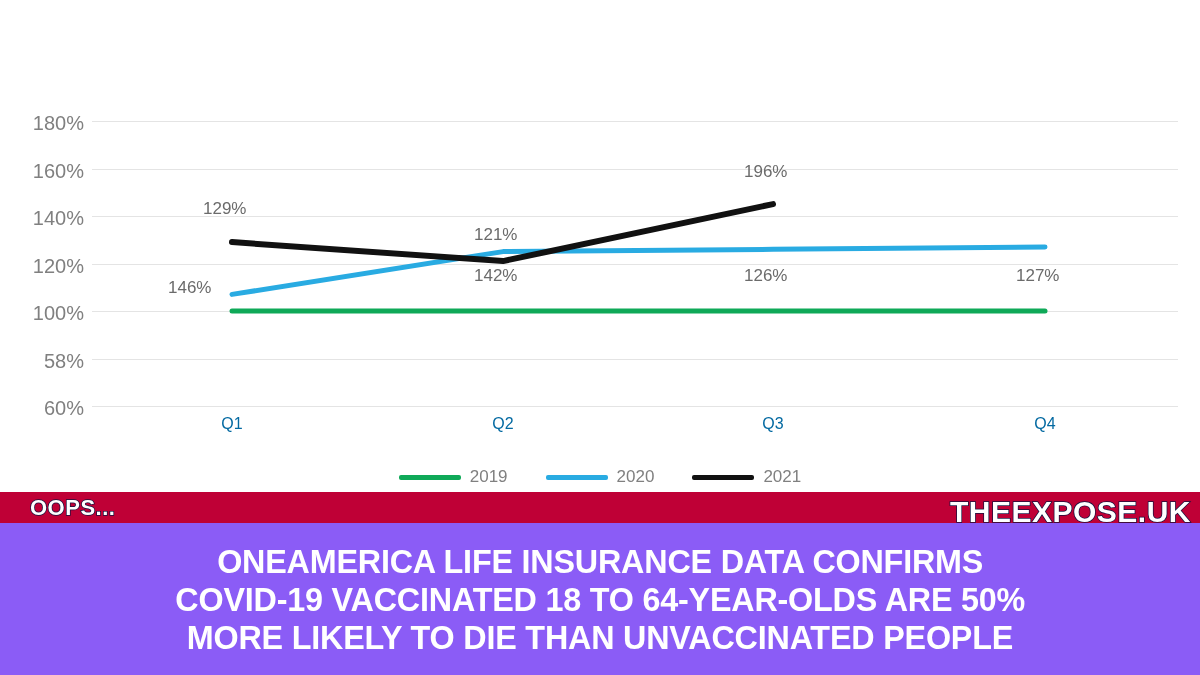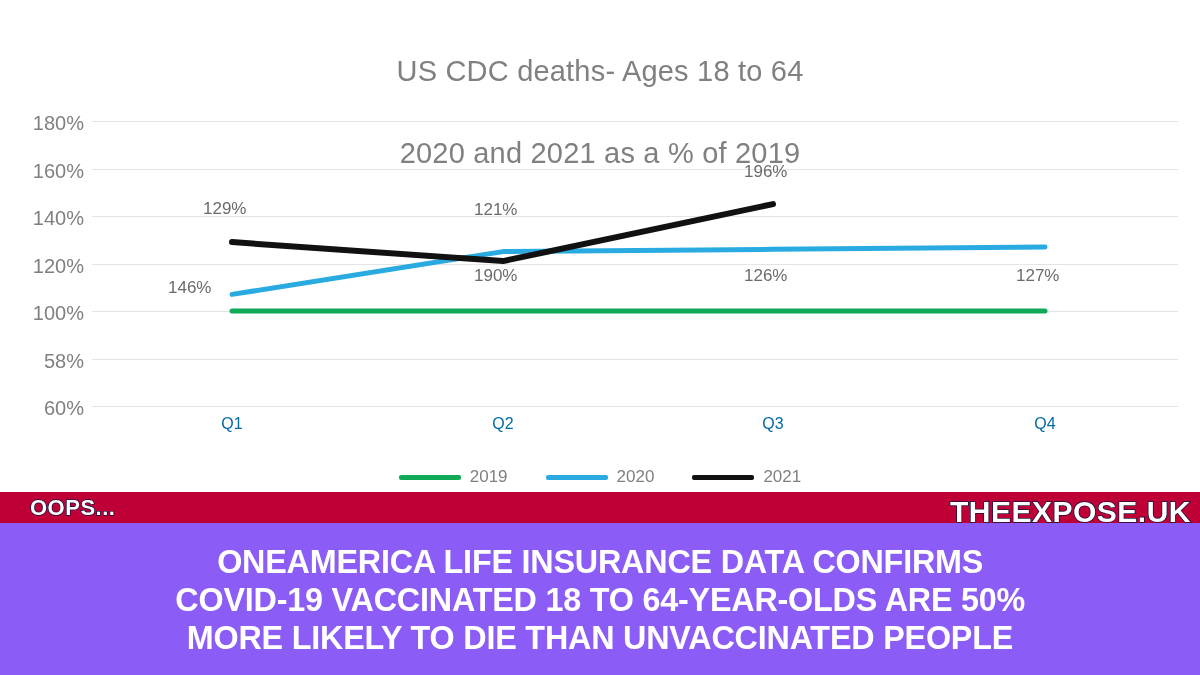--- a/index.html
+++ b/index.html
@@ -110,24 +110,20 @@
     transform:scaleX(0.95);
     text-align:center;
     white-space:nowrap;
   }
 </style>
 </head>
 <body>
 
 <div id="chart-panel">
 
-  <div id="chart-title">
-    <span>US CDC deaths- Ages 18 to 64</span><br>
-    <span>2020 and 2021 as a % of 2019</span>
-  </div>
 
   <div id="plot-wrap">
 
     <div class="gridline" style="top:21px;"></div>
     <div class="gridline" style="top:69px;"></div>
     <div class="gridline" style="top:116px;"></div>
     <div class="gridline" style="top:164px;"></div>
     <div class="gridline" style="top:211px;"></div>
     <div class="gridline" style="top:259px;"></div>
     <div class="gridline" style="top:306px;"></div>
@@ -146,22 +142,22 @@
     <div class="x-tick-label" style="left:1005px;">Q4</div>
 
     <svg id="series-svg" viewBox="0 0 1200 330" preserveAspectRatio="none">
       <polyline id="line-2019" fill="none" stroke-width="5" stroke-linecap="round" stroke-linejoin="round" points="232,211.0 503,211.0 773,211.0 1045,211.0" stroke="#0fa958"></polyline>
       <polyline id="line-2020" fill="none" stroke-width="5" stroke-linecap="round" stroke-linejoin="round" points="232,194.4 503,151.6 773,149.3 1045,146.9" stroke="#29abe2"></polyline>
       <polyline id="line-2021" fill="none" stroke-width="6" stroke-linecap="round" stroke-linejoin="round" points="232,142.1 503,161.1 773,104.1" stroke="#111111"></polyline>
     </svg>
 
     <div class="point-label" style="left:203px; top:99px;">129%</div>
     <div class="point-label" style="left:168px; top:178px;">146%</div>
-    <div class="point-label" style="left:474px; top:100px;">121%</div>
-    <div class="point-label" style="left:474px; top:166px;">190%</div>
+    <div class="point-label" style="left:474px; top:125px;">121%</div>
+    <div class="point-label" style="left:474px; top:166px;">142%</div>
     <div class="point-label" style="left:744px; top:62px;">196%</div>
     <div class="point-label" style="left:744px; top:166px;">126%</div>
     <div class="point-label" style="left:1016px; top:166px;">127%</div>
 
   </div>
 
   <div id="legend">
     <div class="legend-item">
       <span class="legend-swatch" id="sw-2019" style="background: rgb(15, 169, 88);"></span>
       <span class="legend-text">2019</span>

